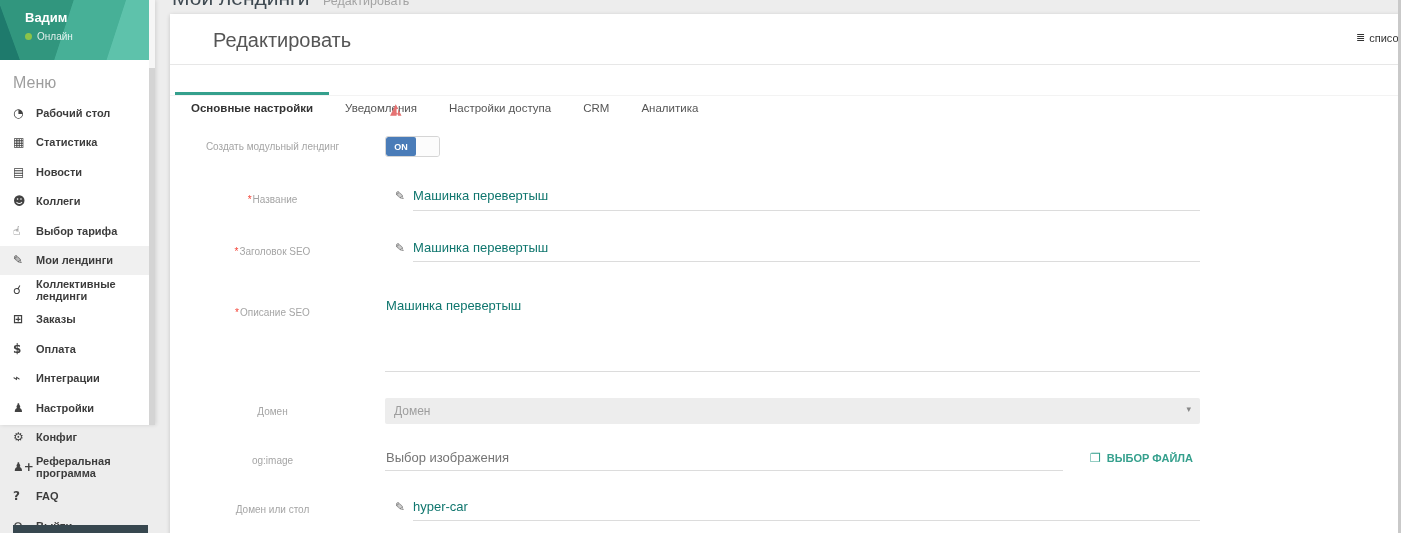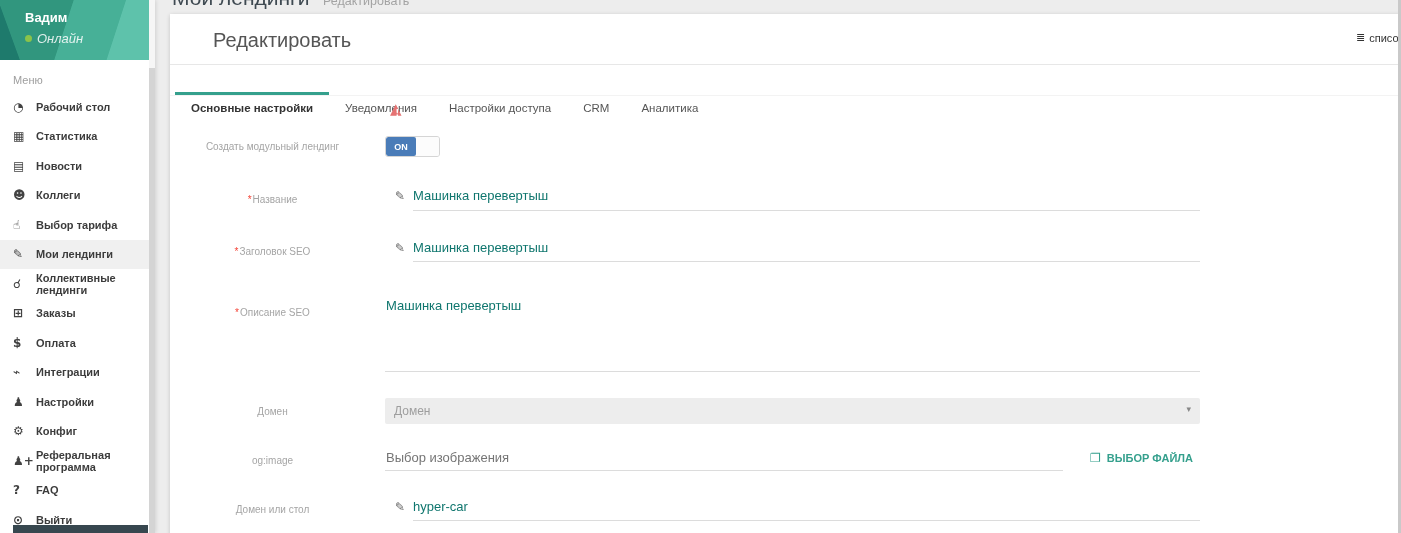--- a/index.html
+++ b/index.html
@@ -2,32 +2,32 @@
 <html><head>
 <meta charset="utf-8">
 <style>
   * { margin:0; padding:0; box-sizing:border-box; }
   html,body { width:1401px; height:533px; }
   body {
     font-family:"Liberation Sans","DejaVu Sans",sans-serif;
     background:#ededed; position:relative; overflow:hidden; color:#424242;
   }
   
-  .sidebar { position:absolute; left:0; top:0; width:155px; height:533px; background:#fff;
+  .sidebar { position:absolute; left:0; top:0; width:155px; height:425px; background:#fff;
              box-shadow:1px 0 4px rgba(0,0,0,.12); z-index:5; }
   .side-header { position:relative; height:60px; overflow:hidden;
     background:
       linear-gradient(70deg,#1e7a6c 0%,#1e7a6c 11%,rgba(0,0,0,0) 11.5%),
       linear-gradient(108deg,#31967e 0%,#31967e 42%,#47b097 42.5%,#47b097 72%,#5ec2ab 72.5%);
   }
   .user-name { position:absolute; left:25px; top:10px; color:#fff; font-size:13px; font-weight:bold; }
   .user-status { position:absolute; left:25px; top:31px; display:flex; align-items:center; gap:5px; }
   .status-dot { width:7px; height:7px; border-radius:50%; background:#8bc34a; display:inline-block; }
-  .status-text { color:rgba(255,255,255,.85); font-size:13px;font-style:italic; }
-  .menu-label { padding:14px 0 6px 13px; font-size:11px; color:#9e9e9e; }
+  .status-text { color:rgba(255,255,255,.85); font-size:10px; }
+  .menu-label { padding:14px 0 6px 13px; font-size:16px; color:#9e9e9e; }
   .mitem { display:flex; align-items:center; height:29.5px; padding-left:13px; cursor:pointer;
            font-size:11px; font-weight:600; color:#3c3c3c; }
   .mitem.active { background:#f0f0f0; font-weight:bold; }
   .micon { width:23px; font-size:12px; color:#424242; flex:none; font-family:"DejaVu Sans",sans-serif; }
   .side-scroll { position:absolute; right:0; top:0; width:6px; height:100%; background:#f6f6f6; }
   .side-scroll .thumb { position:absolute; left:0; top:68px; bottom:0; width:6px; background:#d4d4d4; }
   .side-bottom-dark { position:absolute; left:13px; top:525px; width:135px; height:8px; background:#37474f; }
   
   .top-strip { position:absolute; left:155px; right:0; top:0; height:14px; overflow:hidden; background:#ededed; }
   .page-title { position:absolute; left:17px; top:-14px; font-size:21px; color:#3f4a52; }

